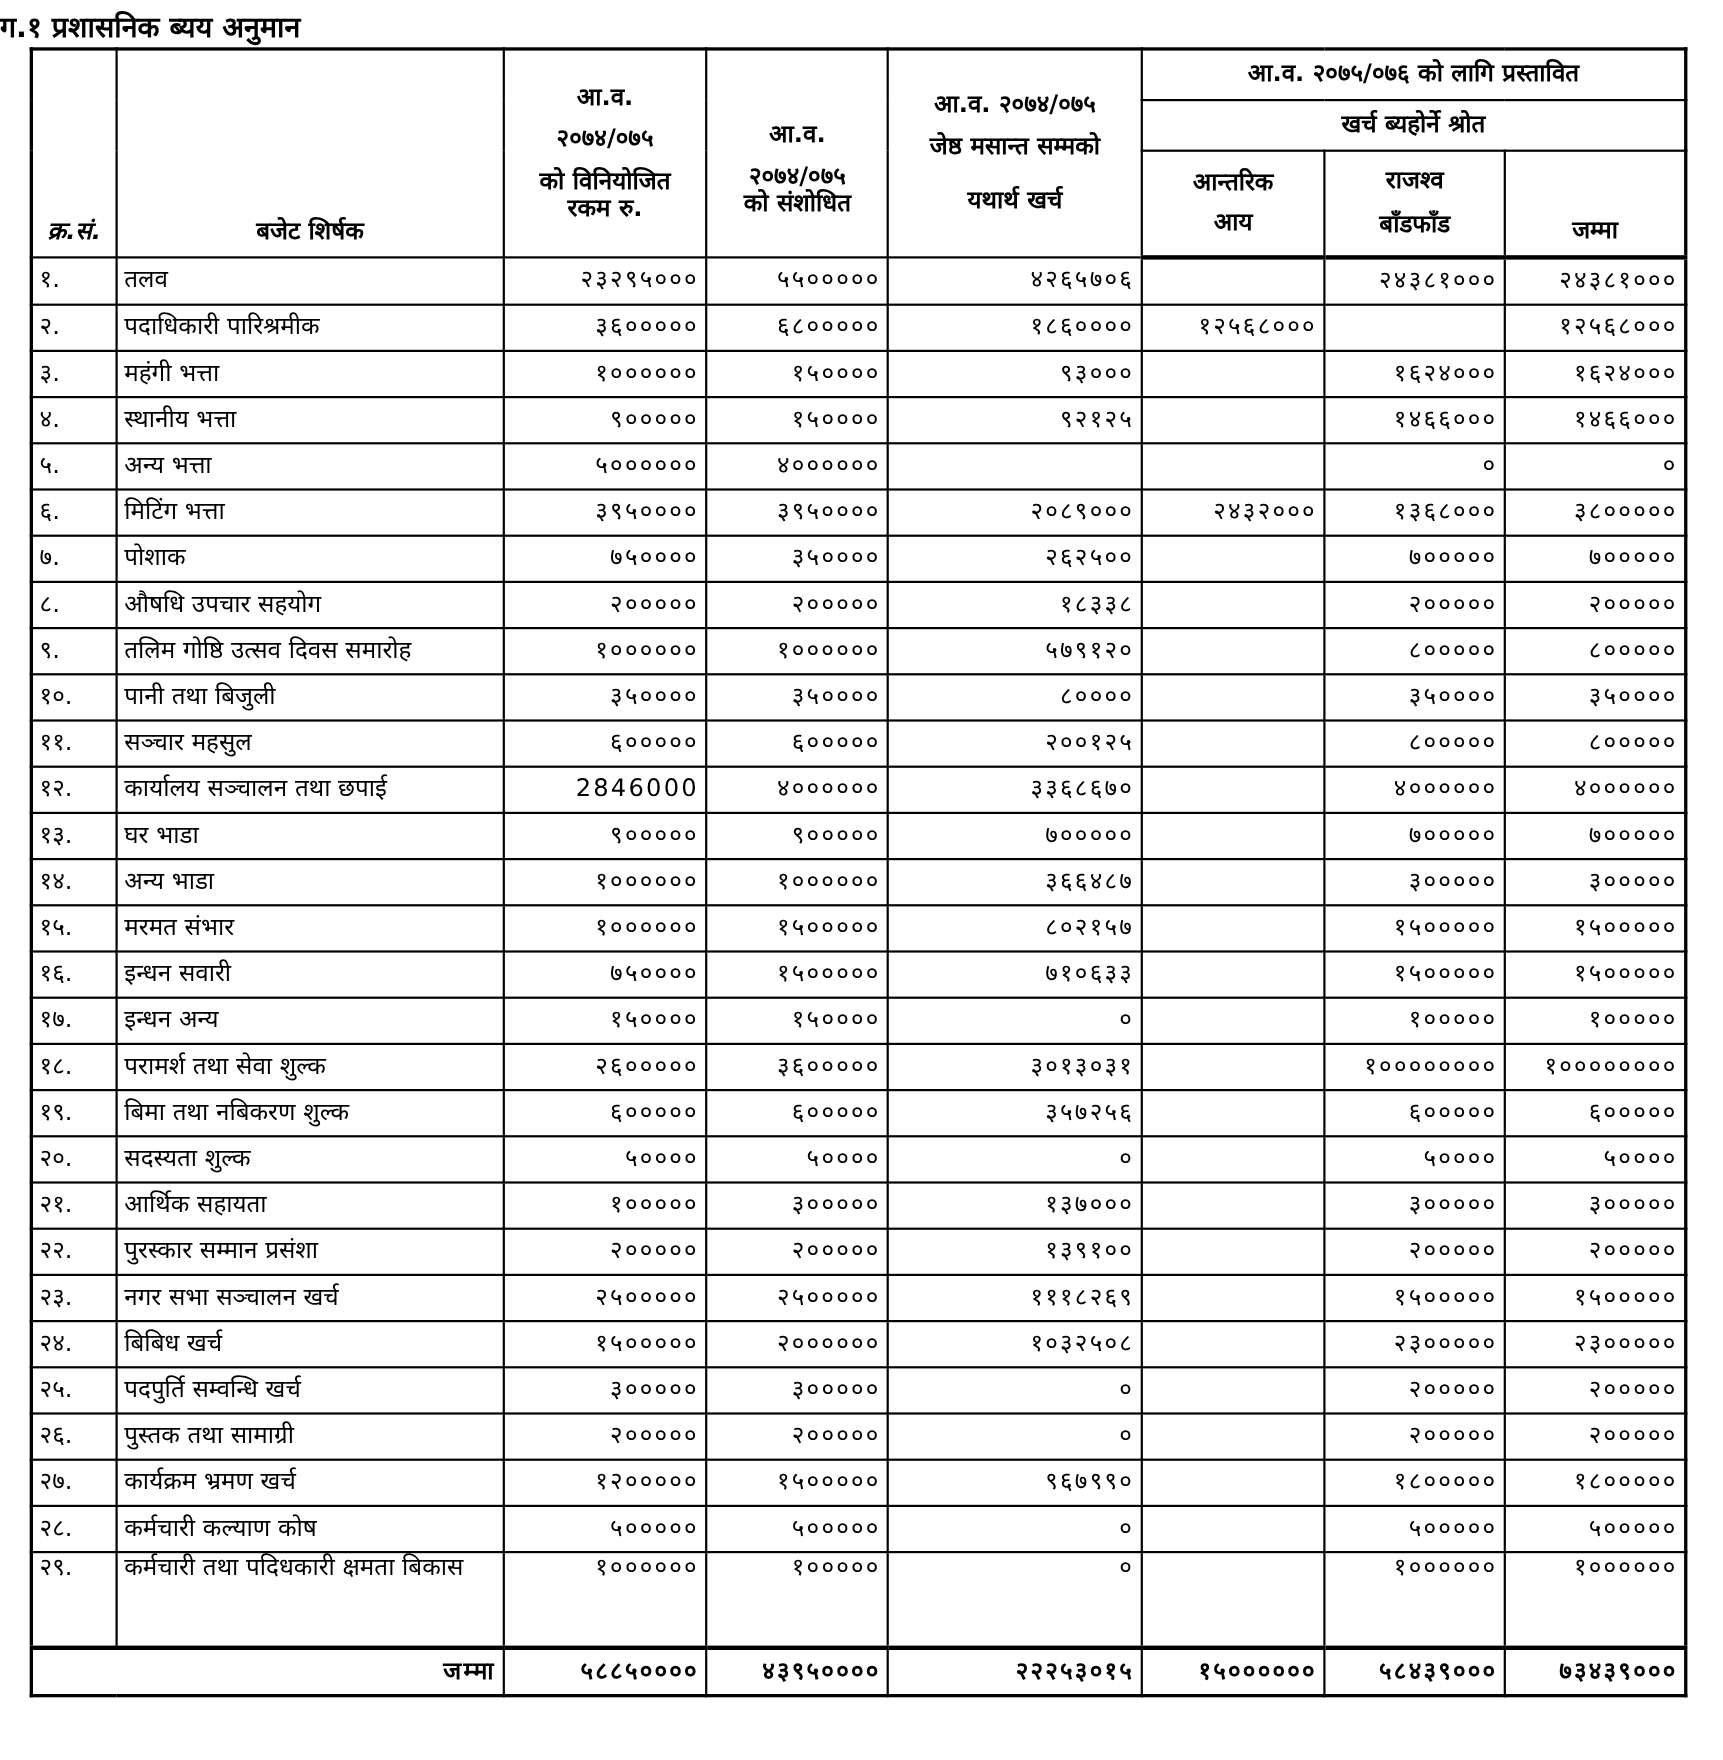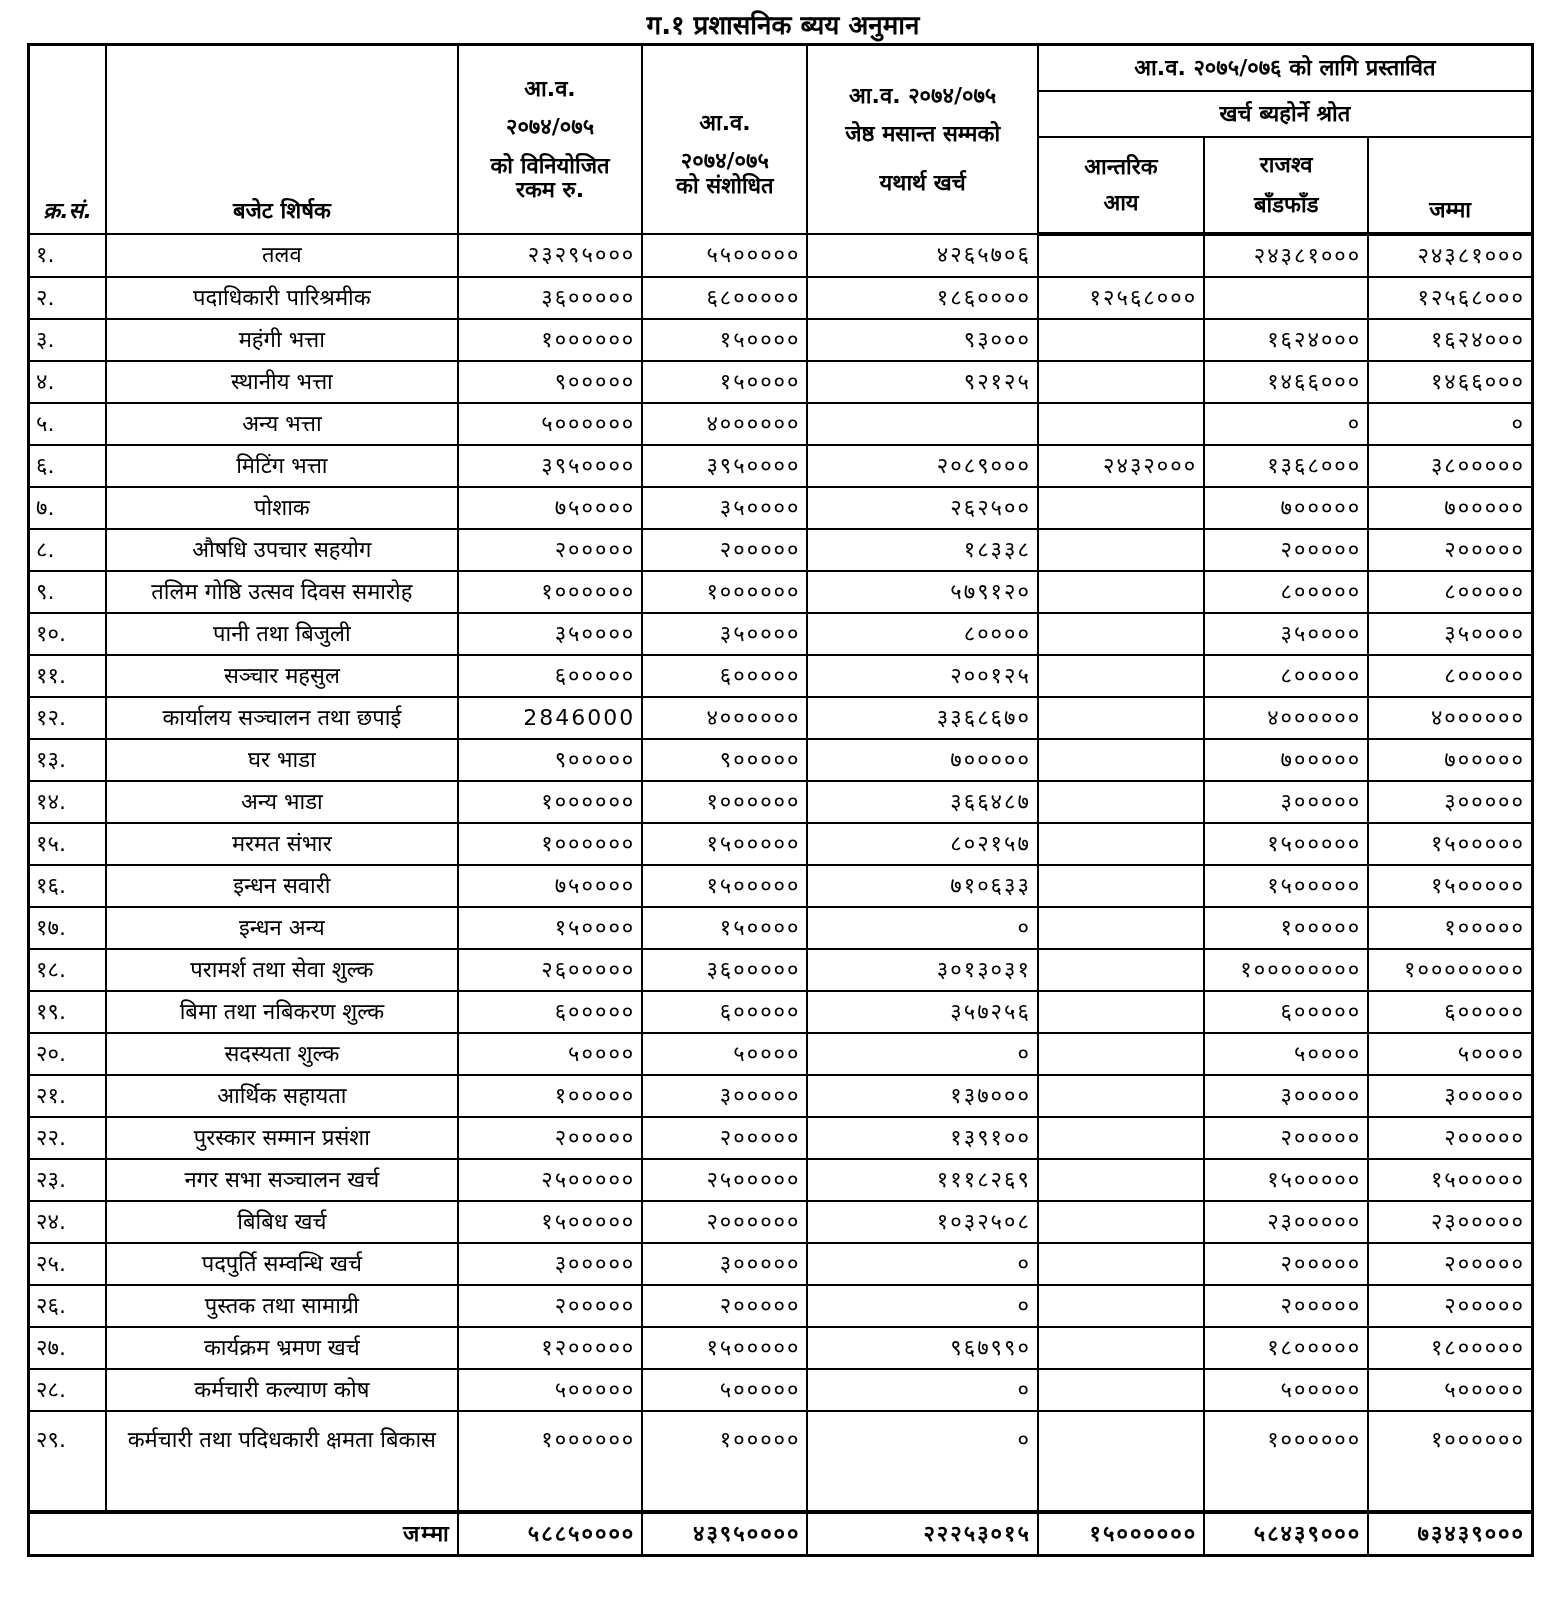--- a/index.html
+++ b/index.html
@@ -2,40 +2,40 @@
 <html><head>
 <meta charset="utf-8">
 <style>
   html, body { margin: 0; padding: 0; background: #ffffff; }
   body {
     width: 1566px; height: 1600px; position: relative;
     font-family: "DejaVu Sans", sans-serif; color: #000;
   }
   .page-title {
     position: absolute; left: 0; top: 6px; width: 1566px;
-    text-align: center; font-size: 26px; font-weight: bold;
+    font-size: 26px; font-weight: bold;
   }
   table.budget {
     position: absolute; left: 27px; top: 43px;
     width: 1507px; border-collapse: collapse;
     border: 3px solid #000; table-layout: fixed;
   }
   .budget td, .budget th {
     border: 2px solid #000; padding: 0 6px;
     font-size: 22px; font-weight: normal; line-height: 1.1;
   }
   .budget thead th { text-align: center; vertical-align: middle; font-weight: bold; font-size: 22px; }
   .budget thead tr.h1 th, .budget thead tr.h2 th, .budget thead tr.h3 th { height: 44px; }
   .budget thead tr.h3 th { height: 84px; }
   .budget thead tr:last-child th { border-bottom: 4px solid #000; }
   .budget tbody td { height: 40px; }
   .budget tbody td.num { text-align: right; letter-spacing: 2px; }
   .budget tbody td.sn { text-align: left; }
-  .budget tbody td.label { text-align: center; border-radius: 21px; }
-  .budget tbody tr.tall td { height: 82px; vertical-align: top; padding-top: 16px; }
+  .budget tbody td.label { text-align: left; border-radius: 21px; }
+  .budget tbody tr.tall td { height: 82px; vertical-align: top; padding-top: 2px; }
   .budget tfoot td {
     height: 40px; font-weight: bold; border-top: 4px solid #000;
     text-align: right; letter-spacing: 2px;
   }
   .th-sn { vertical-align: bottom !important; padding-bottom: 10px !important; font-style: italic; }
   .th-title { position: relative; vertical-align: bottom !important; padding-bottom: 10px !important; }
 </style>
 </head>
 <body>
 

